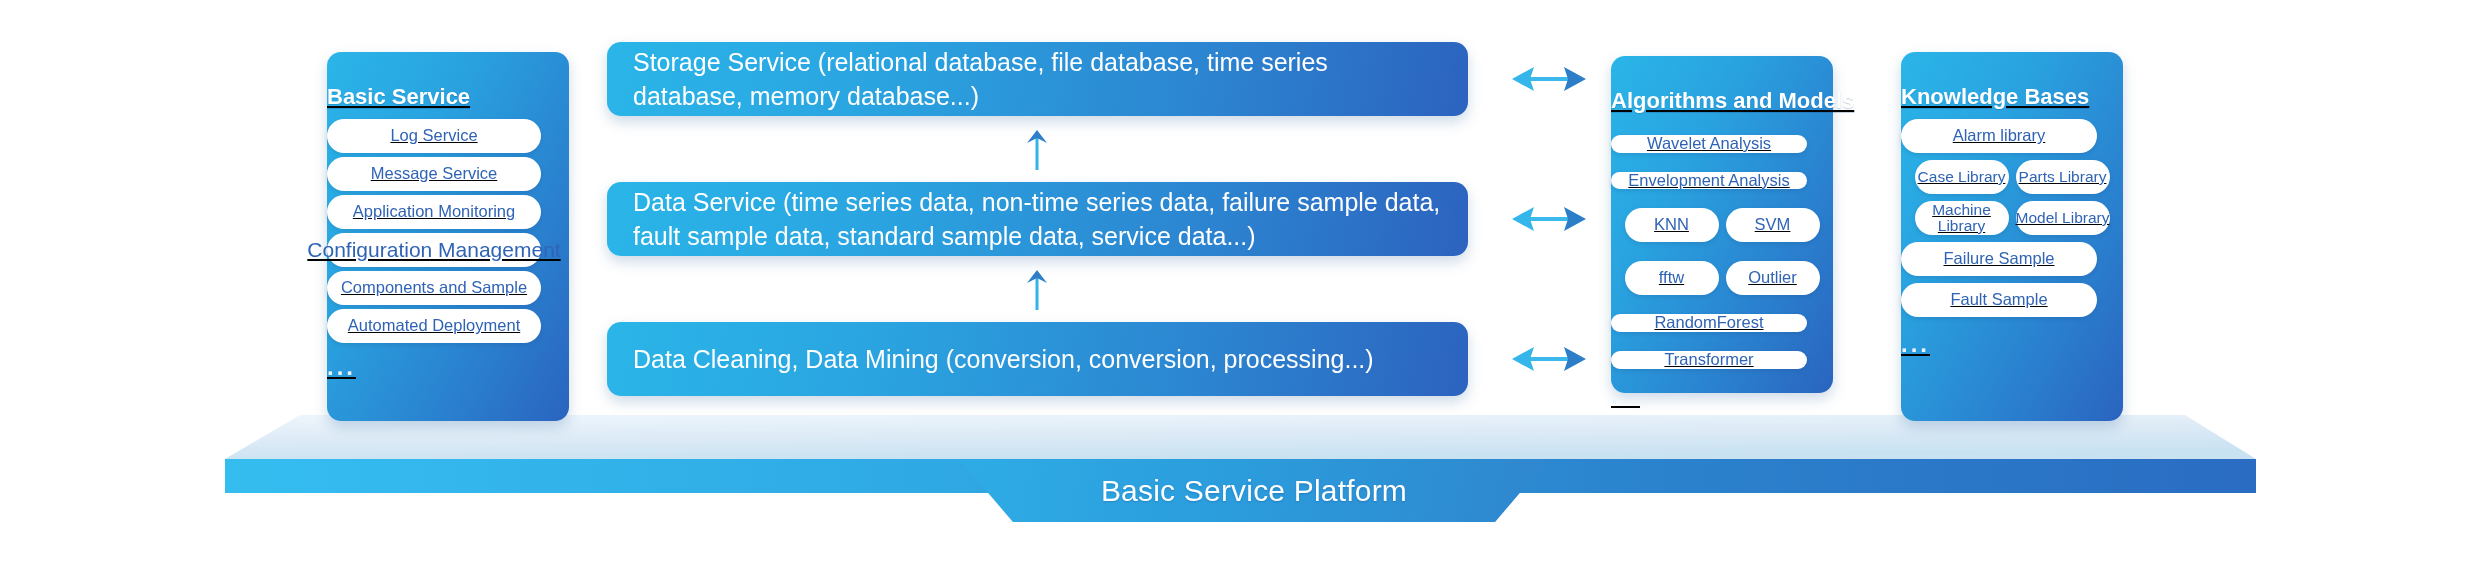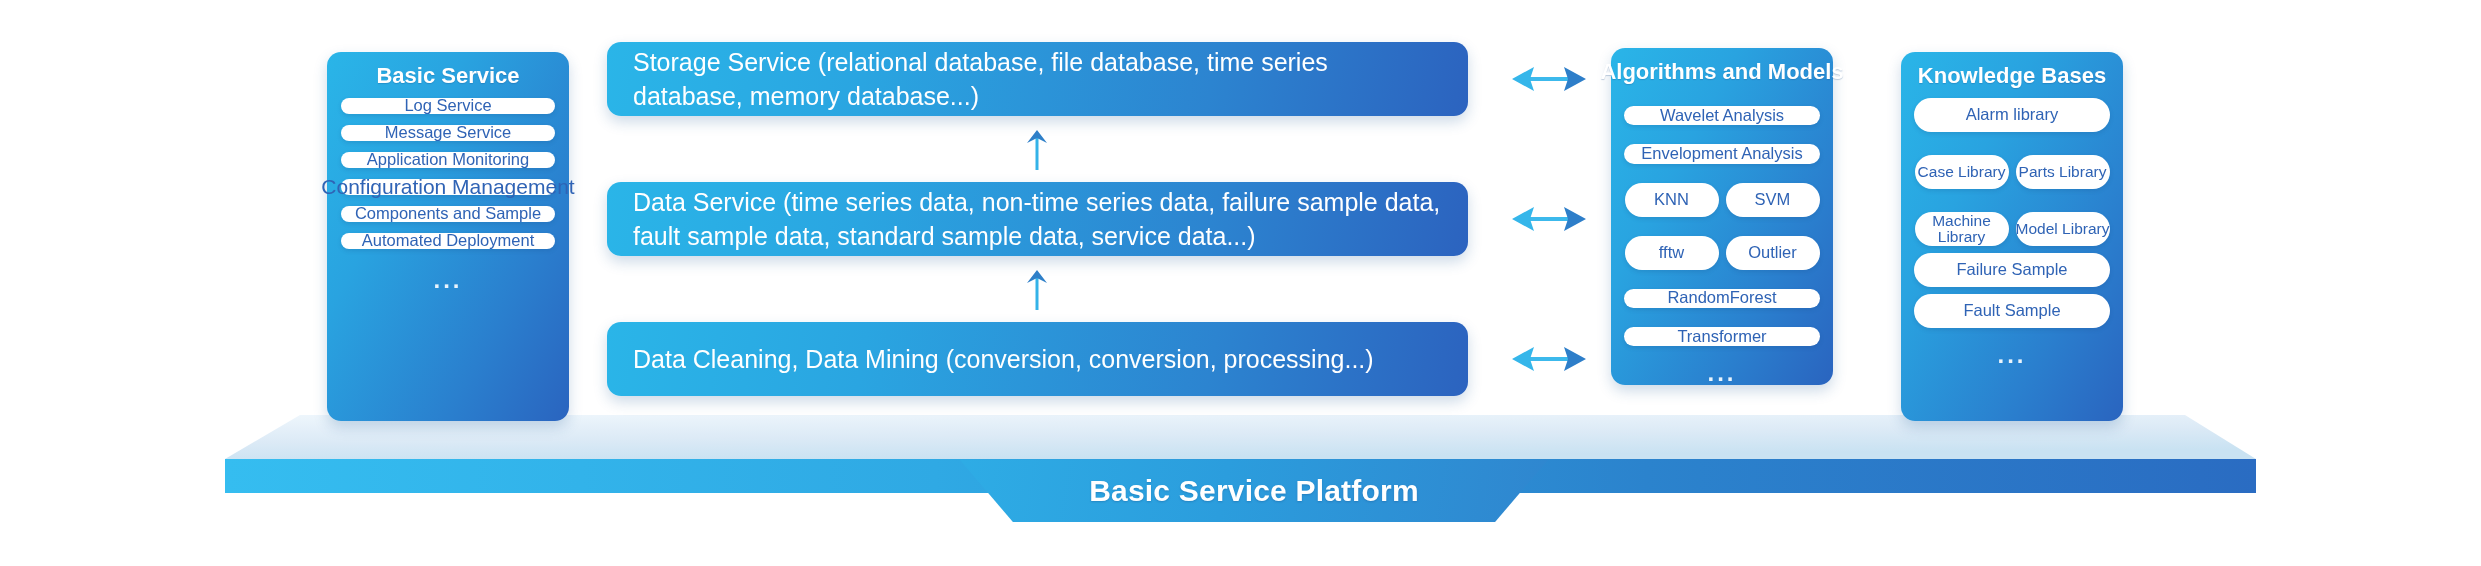--- a/index.html
+++ b/index.html
@@ -13,31 +13,31 @@
   .base-wrap{position:absolute;left:0;top:0;width:2481px;height:566px;pointer-events:none;}
   .base-wrap svg{position:absolute;left:0;top:0;}
 
   .platform-tab{
     position:absolute;left:960px;top:460px;width:588px;height:62px;
     background:linear-gradient(100deg,#2eace5 0%,#2b9ddd 45%,#2f86cf 100%);
     clip-path:polygon(0 0,100% 0,91% 100%,9% 100%);
     display:flex;align-items:center;justify-content:center;
   }
   .platform-tab-label{
-    color:#ffffff;font-size:30px;font-weight:bold;letter-spacing:.2px;
+    color:#ffffff;font-size:30px;font-weight:normal;letter-spacing:.2px;
     text-shadow:0 1px 2px rgba(20,80,140,.35);white-space:nowrap;
   }
 
   
   .panel{
     position:absolute;border-radius:14px;
     background:linear-gradient(118deg,#2ab5e8 0%,#29a3e0 32%,#2a7fce 72%,#2a64bf 100%);
     box-shadow:0 6px 14px rgba(30,90,150,.22);
-    display:flex;flex-direction:column;align-items:center;
-    padding-top:5px;box-sizing:border-box;
+    display:flex;flex-direction:column;
+    padding-top:26px;box-sizing:border-box;text-decoration:underline;
   }
   .panel-title{
     color:#fff;font-size:22px;font-weight:bold;white-space:nowrap;
     margin:6px 0 9px 0;text-shadow:0 1px 1px rgba(20,70,130,.25);
   }
   .pill{
     background:#ffffff;border-radius:22px;
     color:#2f63b5;font-size:16.5px;line-height:1.07;
     display:flex;align-items:center;justify-content:center;
     text-align:center;box-sizing:border-box;
@@ -46,30 +46,30 @@
   }
   .pill.two-line{white-space:normal;font-size:16px;line-height:1.02;}
   .pill-row{display:flex;gap:7px;justify-content:center;}
   .panel-dots{
     color:#eaf4fc;font-size:24px;font-weight:bold;letter-spacing:3px;
     margin-top:8px;line-height:1;
   }
 
   
   #panel-basic{left:327px;top:52px;width:242px;height:369px;}
-  #panel-basic .pill{width:214px;height:16px;margin-bottom:11px;}
+  #panel-basic .pill{width:214px;height:34px;margin-bottom:4px;}
   #panel-basic .pill.narrow-text{font-size:21px;}
 
-  #panel-algos{left:1611px;top:48px;width:222px;height:337px;}
+  #panel-algos{left:1611px;top:56px;width:222px;height:337px;}
   #panel-algos .pill{width:196px;height:34px;margin-bottom:7px;margin-top:12px;}
   #panel-algos .pill-row .pill{width:94px;}
 
   #panel-kb{left:1901px;top:52px;width:222px;height:369px;}
   #panel-kb .pill{width:196px;height:34px;margin-bottom:7px;}
-  #panel-kb .pill-row .pill{width:94px;font-size:15.5px;margin-top:16px;}
+  #panel-kb .pill-row .pill{width:94px;font-size:15.5px;}
   #panel-kb .pill-row .pill.two-line{font-size:15.5px;}
 
   
   .wide-box{
     position:absolute;left:607px;width:861px;border-radius:14px;
     background:linear-gradient(100deg,#2ab5e8 0%,#2aa5e1 30%,#2c84d0 70%,#2c63bf 100%);
     box-shadow:0 6px 14px rgba(30,90,150,.22);
     color:#ffffff;font-size:25px;line-height:1.38;
     padding:16px 26px;box-sizing:border-box;
     display:flex;align-items:center;

